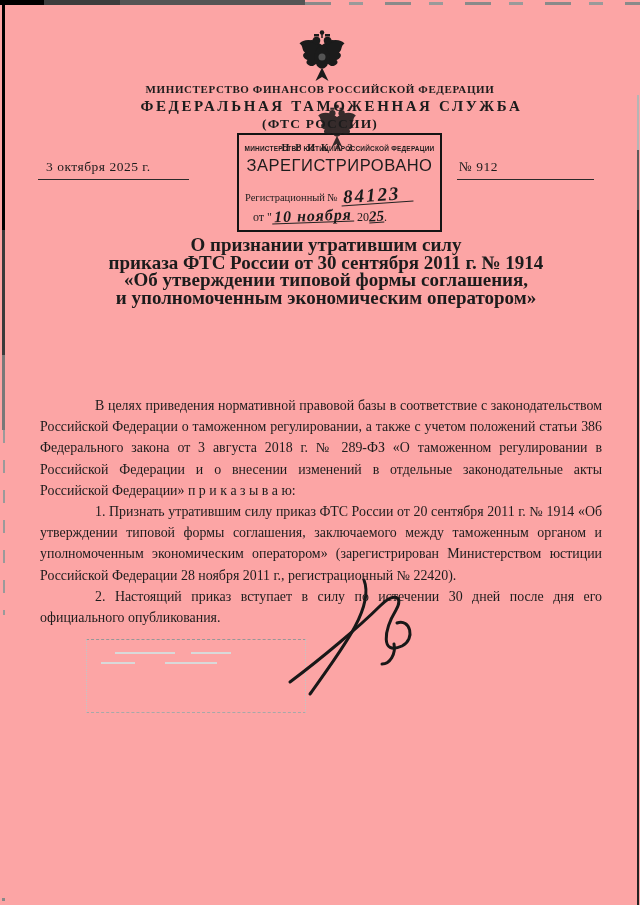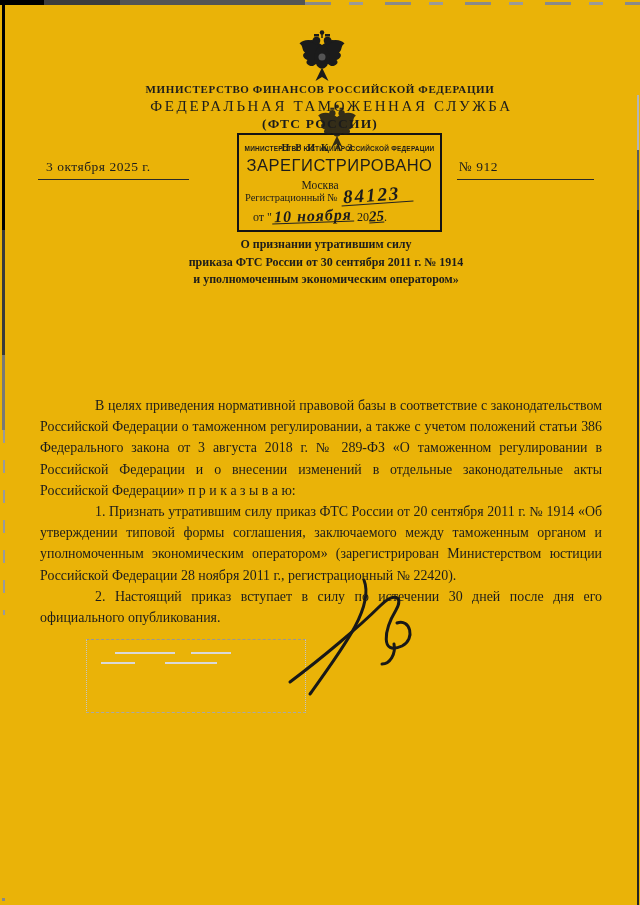--- a/index.html
+++ b/index.html
@@ -1,17 +1,17 @@
 <!DOCTYPE html>
 <html><head>
 <meta charset="utf-8">
 <style>
   html,body{margin:0;padding:0;background:#e9e9e9;}
   .page{
-    position:relative;width:640px;height:905px;background:#eab308;
+    position:relative;width:640px;height:905px;background:#fca5a5;
     font-family:"Liberation Serif", serif;color:#1c1c1c;overflow:hidden;
     margin:0 auto;
   }
   
   .edge-top{position:absolute;top:0;left:0;width:305px;height:5px;
     background:linear-gradient(to right,#000 0 44px,#3d3d3d 44px 120px,#555 120px 305px);}
   .edge-top-dashes{position:absolute;top:2px;left:305px;right:0;height:3px;
     background:repeating-linear-gradient(to right,#8a8a8a 0 26px,transparent 26px 44px,#9a9a9a 44px 58px,transparent 58px 80px);}
   .edge-left{position:absolute;top:0;left:2px;width:3px;height:430px;
     background:linear-gradient(to bottom,#000 0 230px,#3a3a3a 230px 355px,#787878 355px 430px);}
@@ -20,21 +20,21 @@
   .edge-right{position:absolute;top:95px;right:1px;width:2px;height:810px;
     background:linear-gradient(to bottom,#b5b5b5 0 55px,#5c5c5c 55px 115px,#232323 115px 100%);}
   
   .emblem{position:absolute;left:297px;top:29px;width:50px;height:56px;}
   .emblem svg{width:100%;height:100%;}
   .emblem-ghost{position:absolute;left:316px;top:99px;width:42px;height:56px;opacity:.88;z-index:5;filter:blur(.4px);}
   .emblem-ghost svg{width:100%;height:100%;}
   
   .hdr{position:absolute;top:83px;left:0;width:100%;text-align:center;z-index:2;}
   .hdr-ministry{font-size:11px;font-weight:bold;letter-spacing:.6px;}
-  .hdr-agency{font-size:15px;font-weight:normal;letter-spacing:2.6px;margin-top:3px;padding-left:23px;}
+  .hdr-agency{font-size:15px;font-weight:bold;letter-spacing:2.6px;margin-top:3px;padding-left:23px;}
   .hdr-agency-short{font-size:13.5px;font-weight:bold;letter-spacing:1.2px;margin-top:1px;}
   
   .doc-type{position:absolute;top:142px;left:0;width:100%;text-align:center;
     font-size:10px;font-weight:bold;letter-spacing:6px;z-index:3;}
   .city{position:absolute;top:179px;left:0;width:100%;text-align:center;font-size:11.5px;z-index:3;}
   
   .date-row{position:absolute;top:159px;left:38px;right:46px;display:flex;
     justify-content:space-between;font-size:13.5px;z-index:1;letter-spacing:.5px;}
   .date-left{border-bottom:1.5px solid #2a2a2a;padding:0 38px 4px 8px;}
   .num-right{border-bottom:1.5px solid #2a2a2a;padding:0 96px 4px 2px;}
@@ -50,21 +50,21 @@
     letter-spacing:2px;transform:rotate(-4deg);margin-left:3px;
     border-bottom:1.5px solid #222;padding:0 12px 0 2px;line-height:16px;}
   .stamp-dateline{position:absolute;top:74px;left:14px;width:180px;font-size:12px;white-space:nowrap;}
   .hand{display:inline-block;font-weight:bold;font-style:italic;font-size:16px;
     letter-spacing:1px;transform:rotate(-2deg);border-bottom:1.5px solid #222;
     line-height:13px;padding:0 2px;}
   .hand-year{display:inline-block;font-weight:bold;font-style:italic;font-size:15px;
     transform:rotate(-3deg);border-bottom:1.5px solid #222;line-height:12px;}
   
   .title{position:absolute;top:236px;left:72px;right:60px;text-align:center;
-    font-weight:bold;font-size:12px;line-height:17.5px;z-index:1;}
+    font-weight:bold;font-size:19px;line-height:17.5px;z-index:1;}
   
   .body{position:absolute;top:349px;left:40px;width:562px;font-size:13.9px;
     line-height:21.2px;text-align:justify;margin-top:46px;}
   .body p{margin:0;text-indent:55px;}
   
   .sig-row{position:absolute;top:607px;left:40px;right:44px;display:flex;
     justify-content:space-between;font-size:13.9px;z-index:2;}
   .ghost-box{position:absolute;left:86px;top:639px;width:218px;height:72px;
     border:1px dotted #c4c4c4;border-top:1px dashed #979797;border-bottom:1px dashed #a8a8a8;}
   .ghost-mark{position:absolute;background:#d9d9d9;height:2px;filter:blur(.5px);}
@@ -124,41 +124,41 @@
         <circle cx="61" cy="23" r="7.5"></circle>
         <rect x="34" y="10" width="10" height="5"></rect>
         <rect x="56" y="10" width="10" height="5"></rect>
         <circle cx="50" cy="7" r="4.5"></circle>
         <path d="M50,77 L37,104 L50,96 L63,104 Z"></path>
       </g>
     </svg>
   </div>
 
   <div class="doc-type">ПРИКАЗ</div>
-  <div class="city">Москва</div>
 
   <div class="date-row">
     <span class="date-left">3 октября 2025 г.</span>
     <span class="num-right"><span>№</span>&nbsp;<span>912</span></span>
   </div>
 
   <div class="stamp">
     <div class="stamp-authority">МИНИСТЕРСТВО ЮСТИЦИИ РОССИЙСКОЙ ФЕДЕРАЦИИ</div>
     <div class="stamp-status">ЗАРЕГИСТРИРОВАНО</div>
     <div class="stamp-regline">
       <span>Регистрационный №</span><span class="reg-number">84123</span>
     </div>
     <div class="stamp-dateline">
       <span>от "</span><span class="hand">10 ноября</span>&nbsp;<span>20</span><span class="hand-year">25</span><span>.</span>
     </div>
   </div>
 
   <div class="title">
     <div>О признании утратившим силу</div>
     <div>приказа ФТС России от 30 сентября 2011 г. № 1914</div>
+    <div>«Об утверждении типовой формы соглашения,</div>
     <div>и уполномоченным экономическим оператором»</div>
   </div>
 
   <div class="body">
     <p>В целях приведения нормативной правовой базы в соответствие с законодательством Российской Федерации о таможенном регулировании, а также с учетом положений статьи 386 Федерального закона от 3 августа 2018 г. № 289-ФЗ «О таможенном регулировании в Российской Федерации и о внесении изменений в отдельные законодательные акты Российской Федерации» п р и к а з ы в а ю:</p>
     <p>1. Признать утратившим силу приказ ФТС России от 20 сентября 2011 г. № 1914 «Об утверждении типовой формы соглашения, заключаемого между таможенным органом и уполномоченным экономическим оператором» (зарегистрирован Министерством юстиции Российской Федерации 28 ноября 2011 г., регистрационный № 22420).</p>
     <p>2. Настоящий приказ вступает в силу по истечении 30 дней после дня его официального опубликования.</p>
   </div>
 
 

